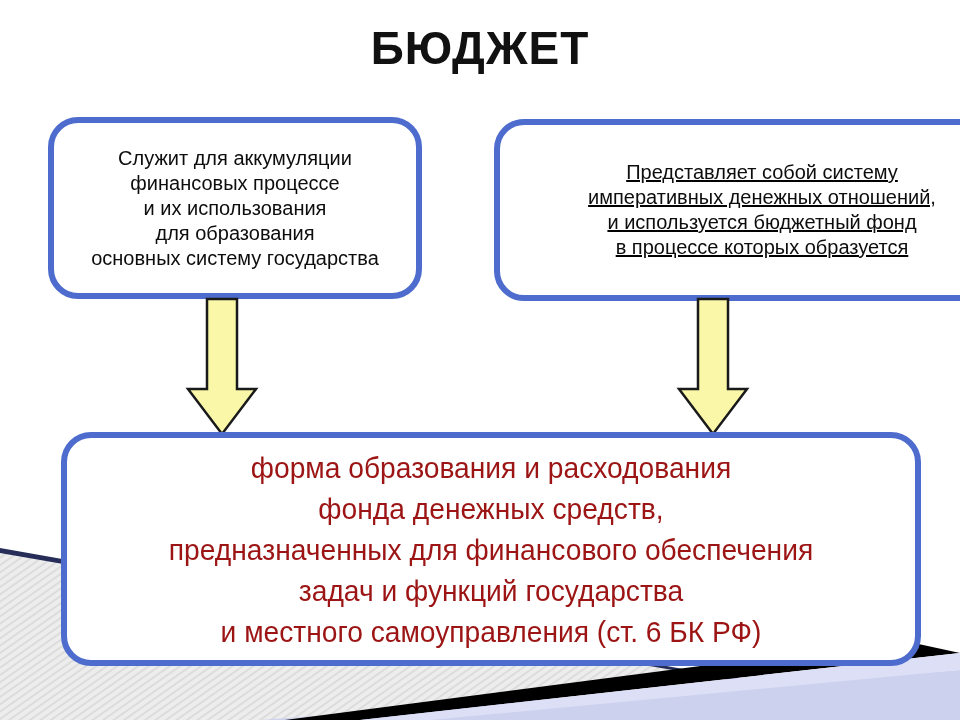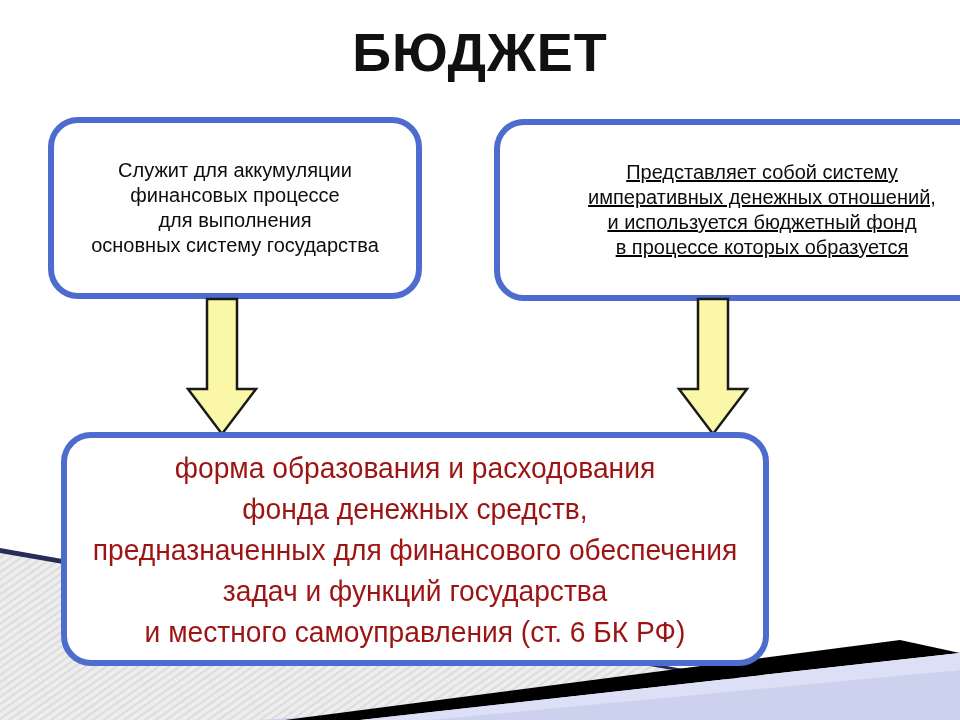--- a/index.html
+++ b/index.html
@@ -26,21 +26,21 @@
     pointer-events: none;
   }
 
   
   #slide-title {
     position: absolute;
     left: 0;
     top: 24px;
     width: 960px;
     text-align: center;
-    font-size: 54px;
+    font-size: 46px;
     font-weight: bold;
     color: #111111;
     letter-spacing: 1px;
     line-height: 1.05;
     white-space: nowrap;
   }
 
   
   .rbox {
     position: absolute;
@@ -77,21 +77,21 @@
   }
   #box-left .line, #box-right .line {
     font-size: 20px;
     line-height: 25px;
     color: #0d0d0d;
   }
 
   #box-bottom {
     left: 61px;
     top: 432px;
-    width: 708px;
+    width: 860px;
     height: 234px;
   }
   #box-bottom .line {
     font-size: 30px;
     line-height: 41px;
     color: #9c1414;
     font-family: "Liberation Sans Narrow", "Liberation Sans", sans-serif;
     transform: scaleX(0.94);
     transform-origin: center center;
   }
@@ -128,21 +128,22 @@
 
     <polygon points="360,200 960,133 960,150 430,200" fill="#dcdff5"></polygon>
   </svg>
 
   <div id="slide-title">БЮДЖЕТ</div>
 
   <div id="box-left" class="rbox">
     <div class="lines">
       <span class="line">Служит для аккумуляции</span>
       <span class="line">финансовых процессе</span>
-      <span class="line">для выполнения</span>
+      <span class="line">и их использования</span>
+      <span class="line">для образования</span>
       <span class="line">основных систему государства</span>
     </div>
   </div>
 
   <div id="box-right" class="rbox">
     <div class="lines">
       <span class="line">Представляет собой систему</span>
       <span class="line">императивных денежных отношений,</span>
       <span class="line">и используется бюджетный фонд</span>
       <span class="line">в процессе которых образуется</span>

